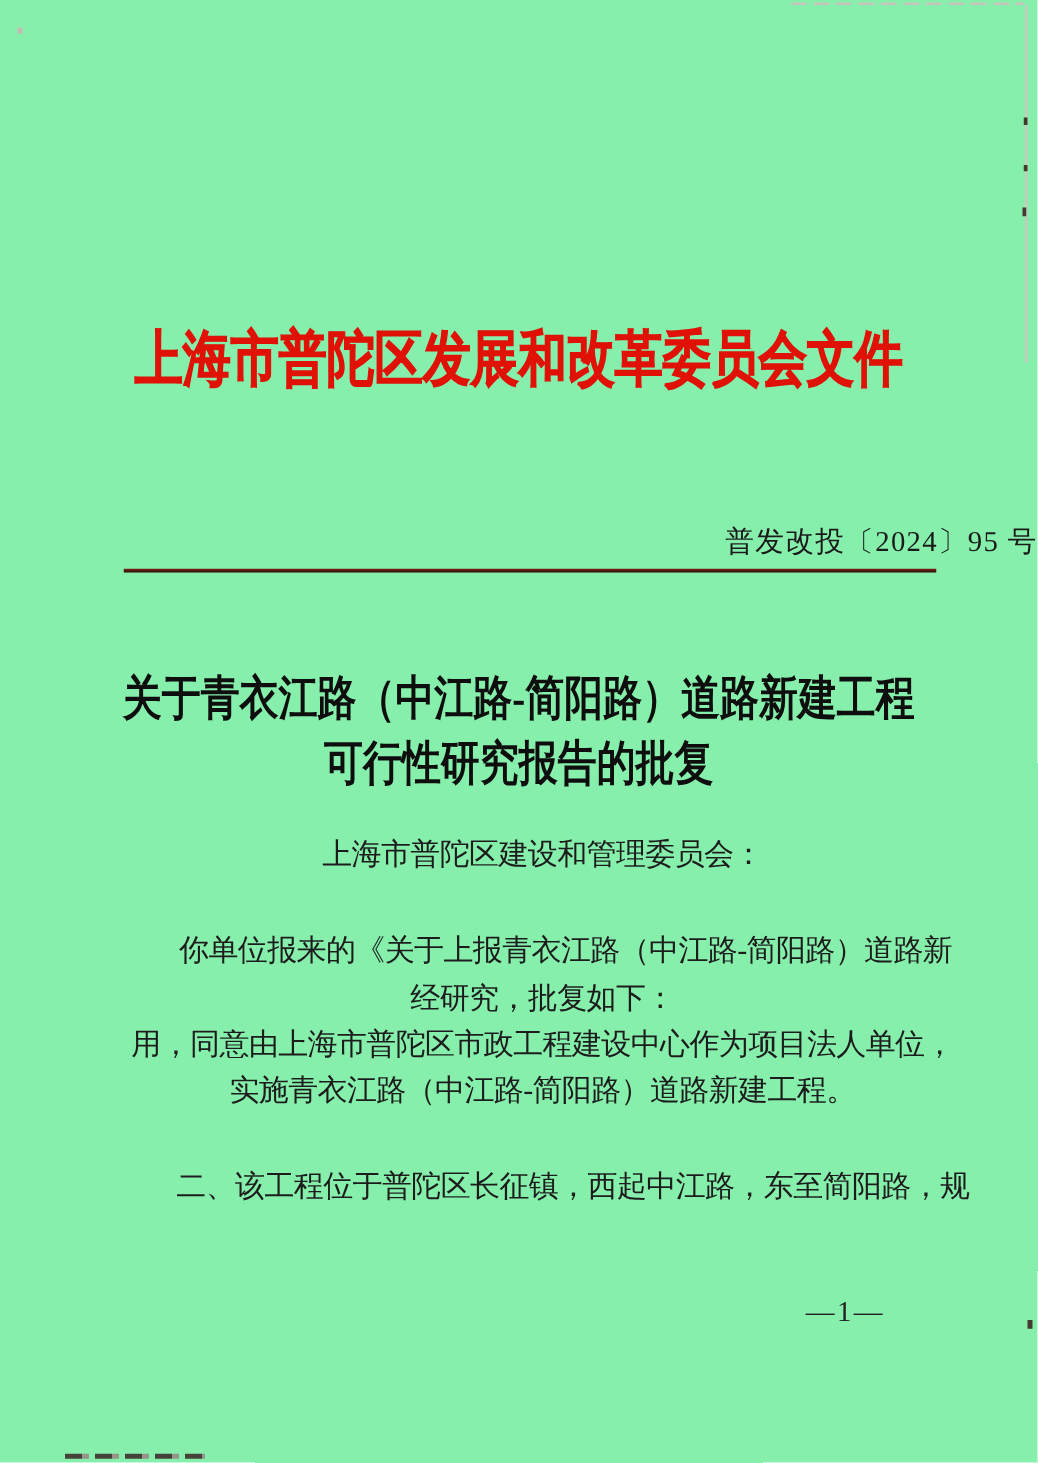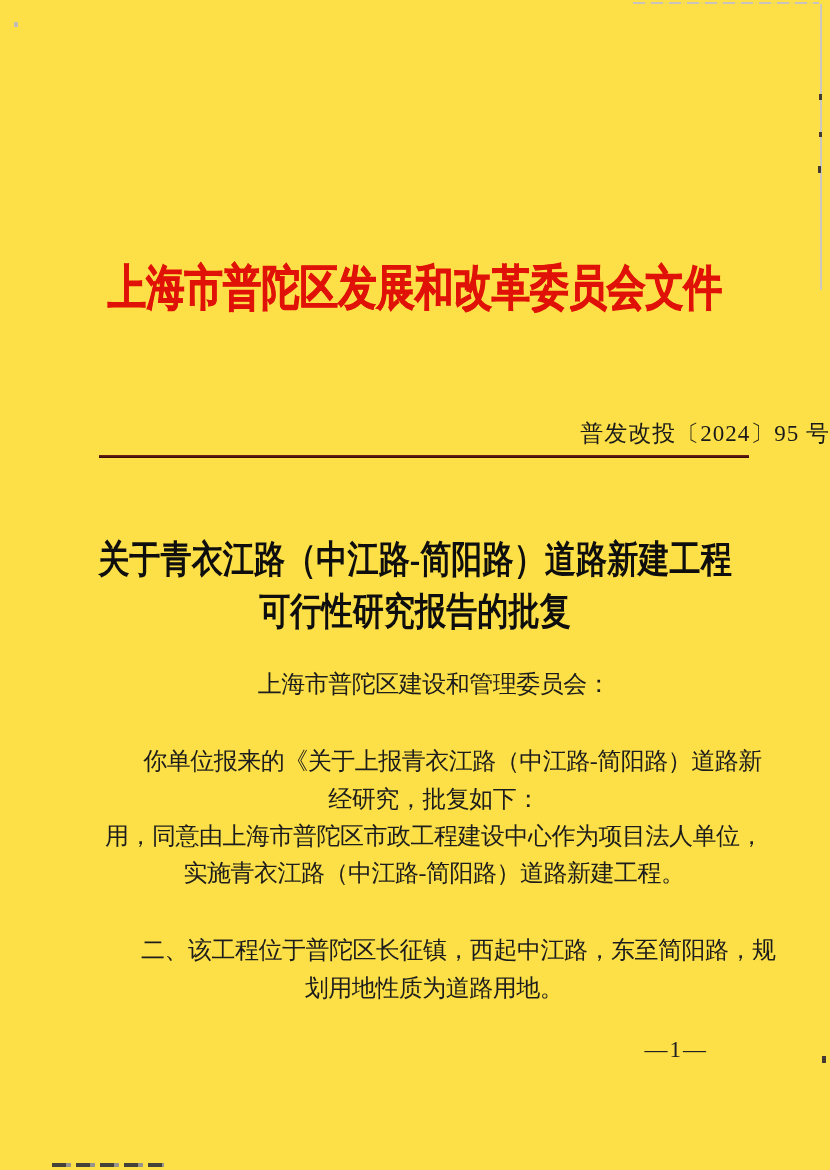--- a/index.html
+++ b/index.html
@@ -1,20 +1,20 @@
 <!DOCTYPE html>
 <html><head>
 <meta charset="utf-8">
 <style>
   html, body { margin: 0; padding: 0; background: #ffffff; }
   .page {
     position: relative;
     width: 830px;
     height: 1170px;
-    background: #fde047;
+    background: #86efac;
     overflow: hidden;
     font-family: "Liberation Serif", "DejaVu Serif", serif;
   }
 
   
   .org-title {
     position: absolute;
     top: 258px;
     left: 0;
     width: 830px;
@@ -138,21 +138,20 @@
 
   <div class="doc-title line2">可行性研究报告的批复</div>
 
   <div class="body-block">
     <div class="body-line">上海市普陀区建设和管理委员会：</div>
     <div class="body-line indent">你单位报来的《关于上报青衣江路（中江路-简阳路）道路新</div>
     <div class="body-line">经研究，批复如下：</div>
     <div class="body-line">用，同意由上海市普陀区市政工程建设中心作为项目法人单位，</div>
     <div class="body-line">实施青衣江路（中江路-简阳路）道路新建工程。</div>
     <div class="body-line indent">二、该工程位于普陀区长征镇，西起中江路，东至简阳路，规</div>
-    <div class="body-line">划用地性质为道路用地。</div>
   </div>
 
   <div class="page-number">—1—</div>
 
   <div class="artifact artifact-top-edge"></div>
   <div class="artifact artifact-right-edge"></div>
   <div class="speck speck-1"></div>
   <div class="speck speck-2"></div>
   <div class="speck speck-3"></div>
   <div class="speck speck-4"></div>

